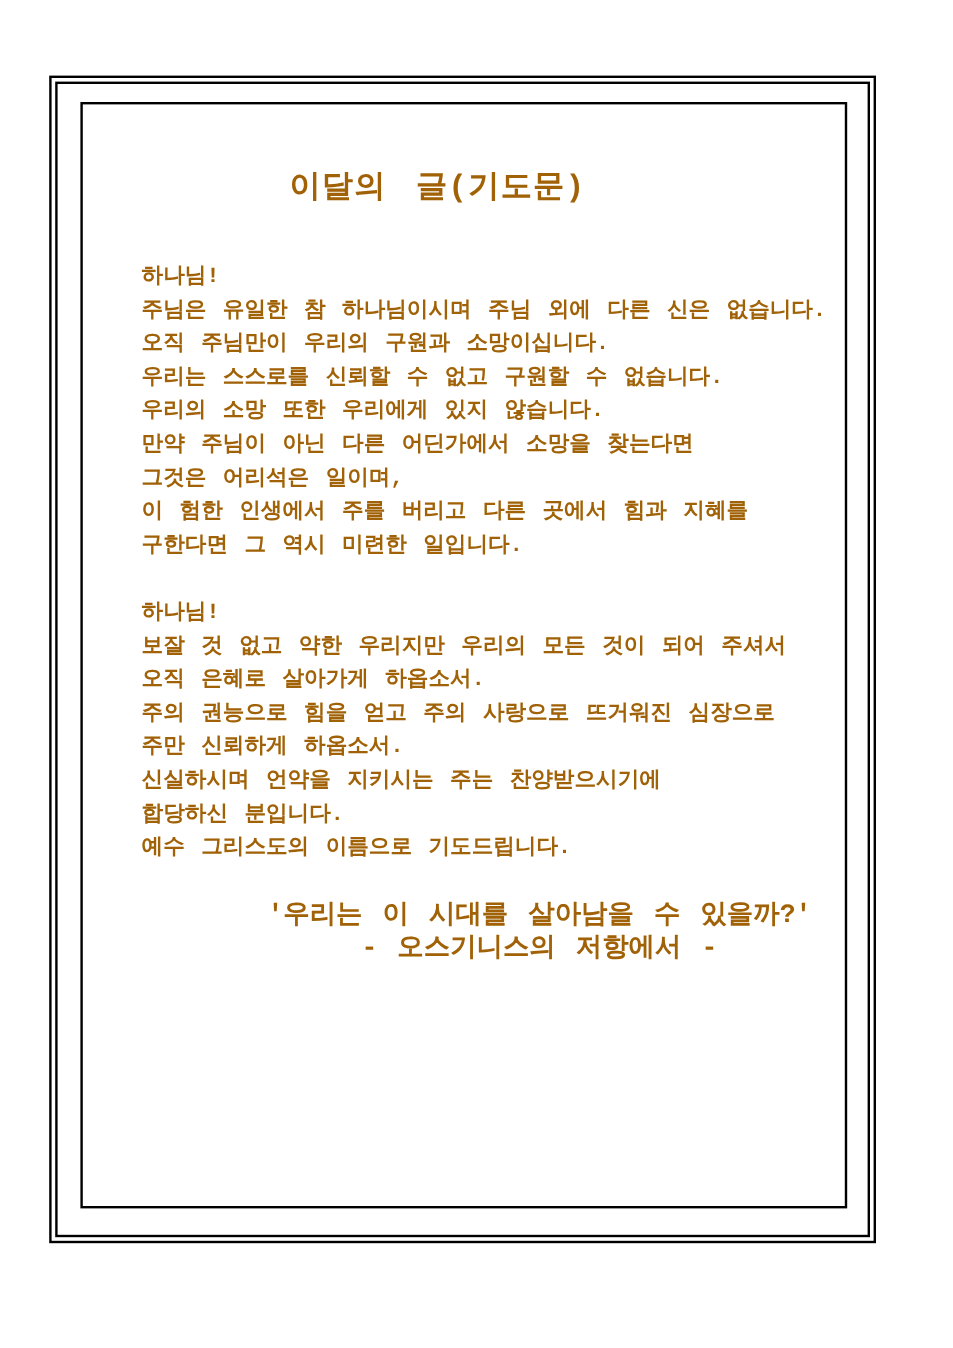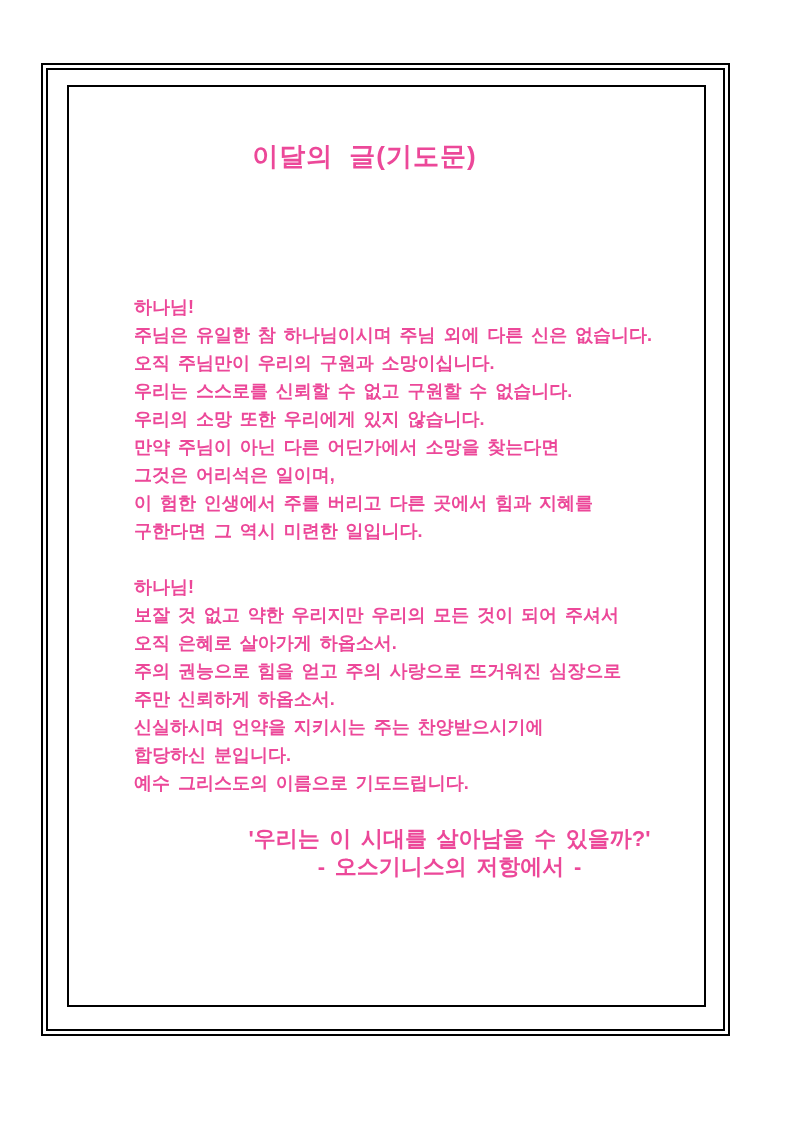--- a/index.html
+++ b/index.html
@@ -6,22 +6,22 @@
     margin: 0;
     padding: 0;
     background: #ffffff;
   }
   .page {
     position: relative;
     width: 794px;
     height: 1123px;
     background: #ffffff;
     overflow: hidden;
-    font-family: Liberation Sans, sans-serif;
-    color: #ec4899;
+    font-family: Liberation Mono, monospace;
+    color: #a16207;
   }
   .outer-frame {
     position: absolute;
     left: 41px;
     top: 63px;
     width: 689px;
     height: 973px;
     box-sizing: border-box;
     border: 7px double #000000;
   }
@@ -40,22 +40,22 @@
     padding-right: 44px;
     text-align: center;
     font-size: 26px;
     line-height: 34px;
     font-weight: bold;
     letter-spacing: 1px;
     word-spacing: 0.3em;
     white-space: pre-line;
   }
   .doc-body {
-    margin-top: 120px;
-    padding-left: 65px;
+    margin-top: 44px;
+    padding-left: 49px;
     padding-right: 10px;
     font-size: 18px;
     line-height: 28px;
     font-weight: bold;
     word-spacing: 0.16em;
     white-space: pre-line;
   }
   .doc-quote {
     margin-top: 28px;
     padding-left: 126px;

